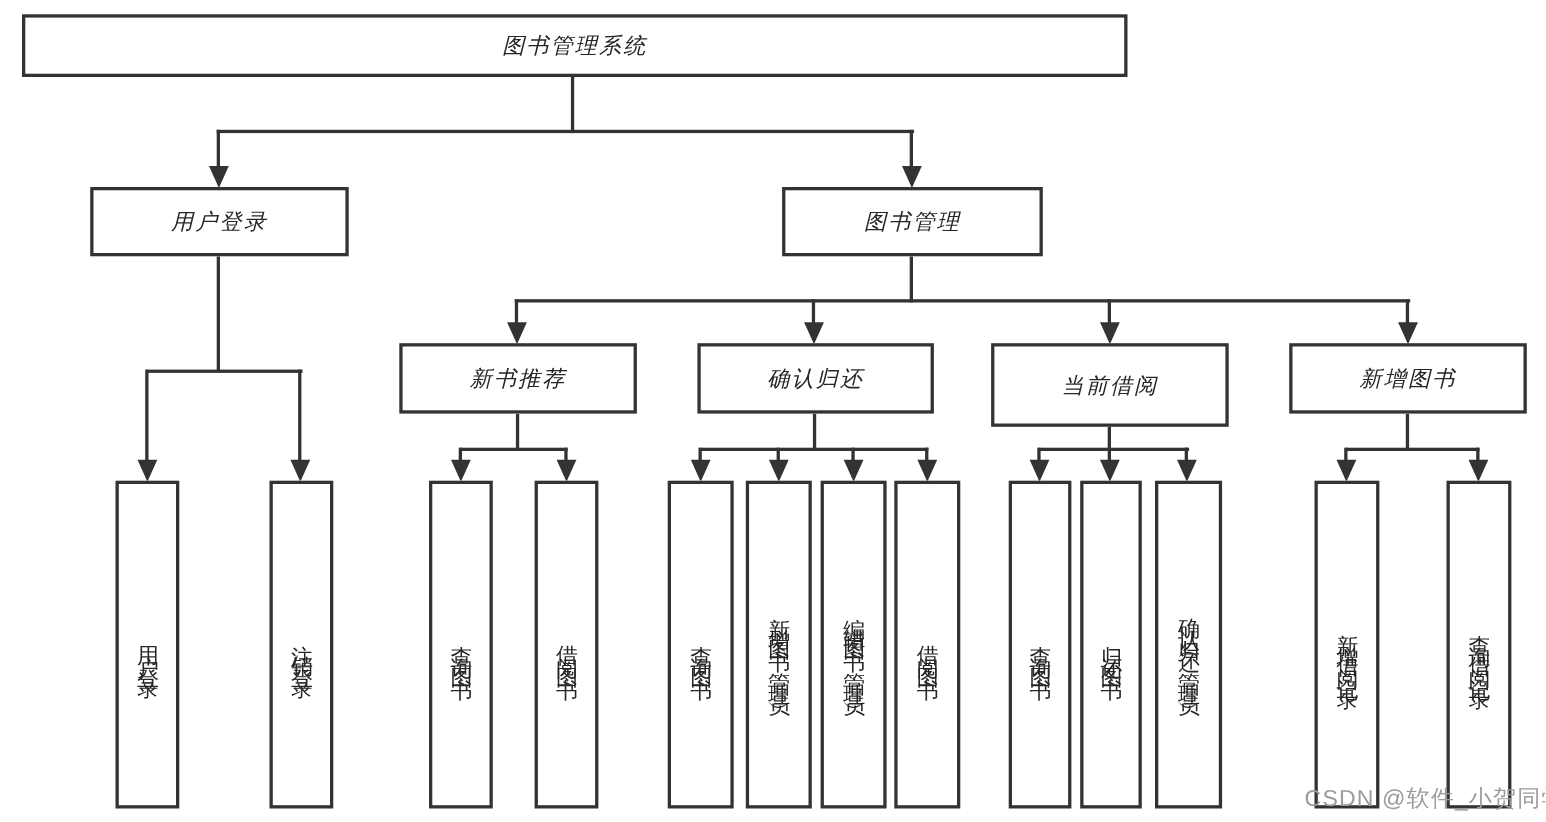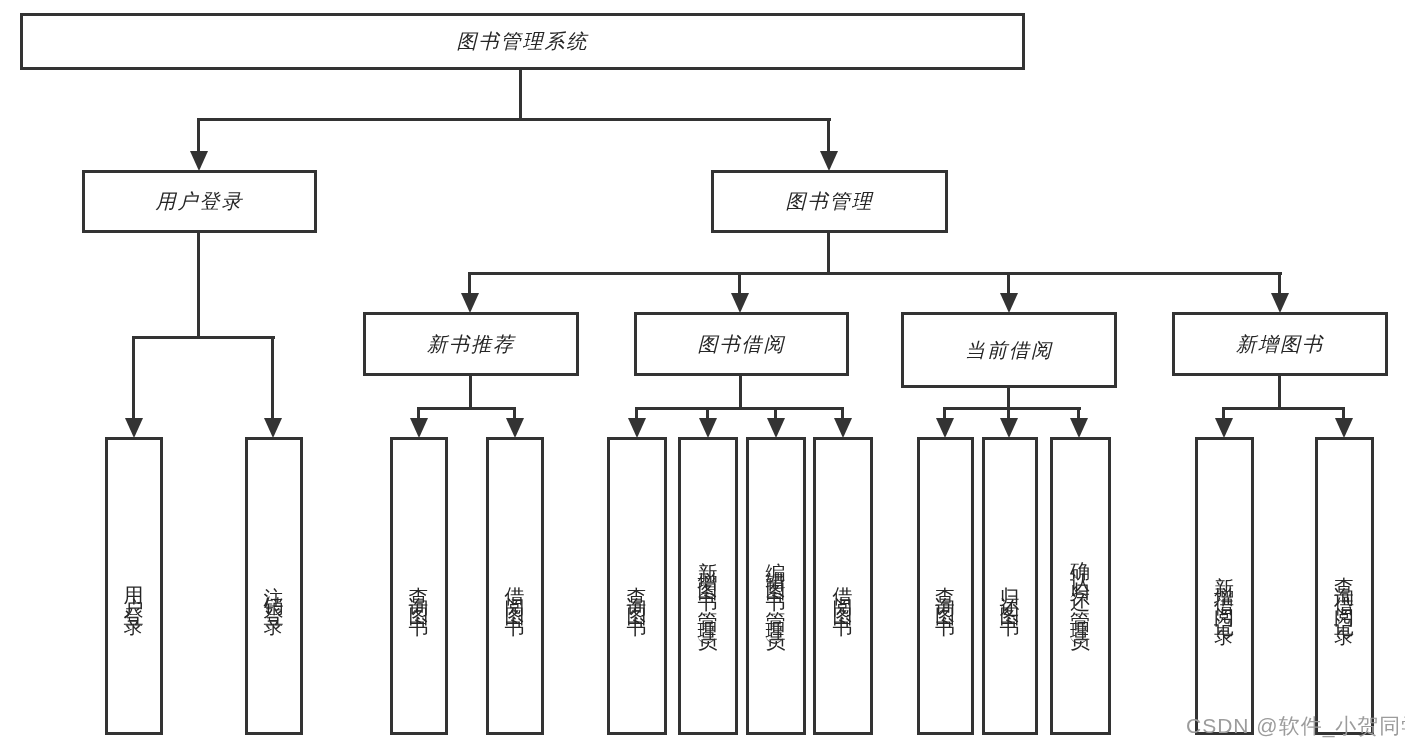--- a/index.html
+++ b/index.html
@@ -107,21 +107,21 @@
 
   <div class="node" style="left:711px;top:170px;width:237px;height:63px;">
     <span>图书管理</span>
   </div>
 
   <div class="node" style="left:363px;top:312px;width:216px;height:64px;">
     <span>新书推荐</span>
   </div>
 
   <div class="node" style="left:634px;top:312px;width:215px;height:64px;">
-    <span>图书借阅</span>
+    <span>确认归还</span>
   </div>
 
   <div class="node" style="left:901px;top:312px;width:216px;height:76px;">
     <span>当前借阅</span>
   </div>
 
   <div class="node" style="left:1172px;top:312px;width:216px;height:64px;">
     <span>新增图书</span>
   </div>
 

